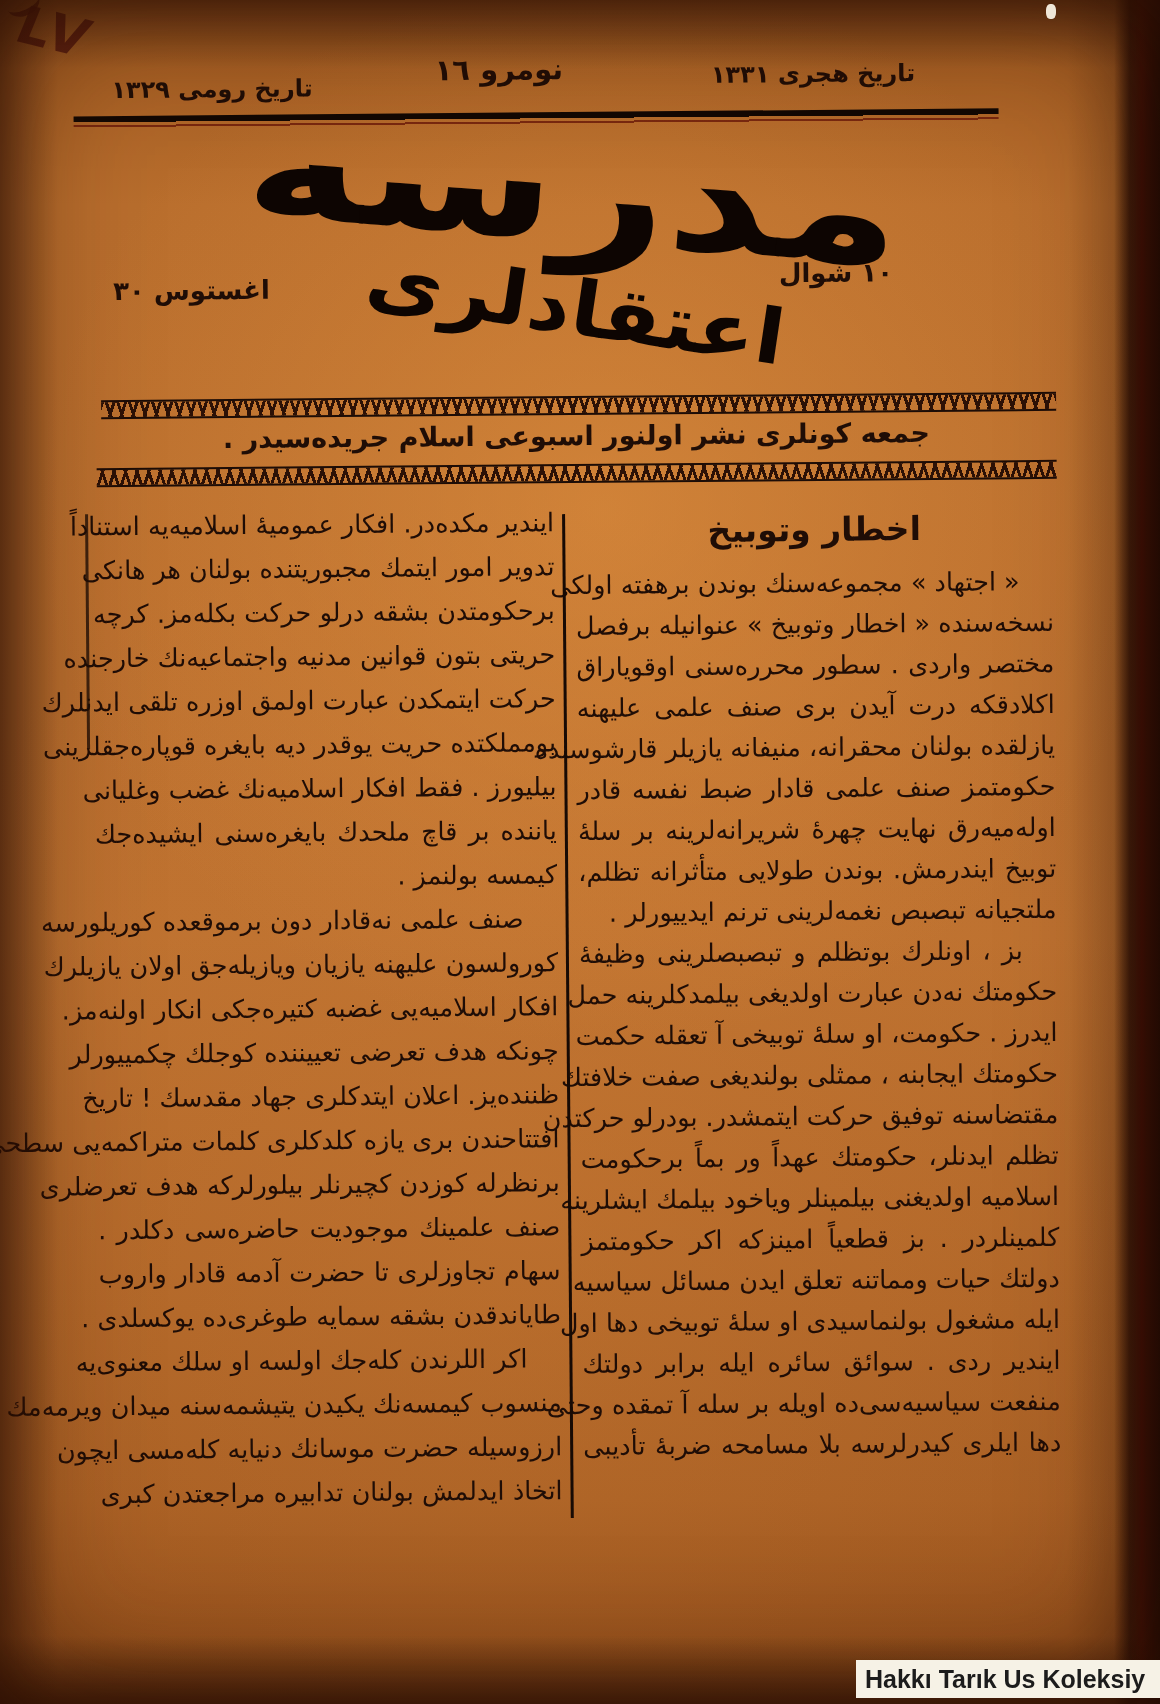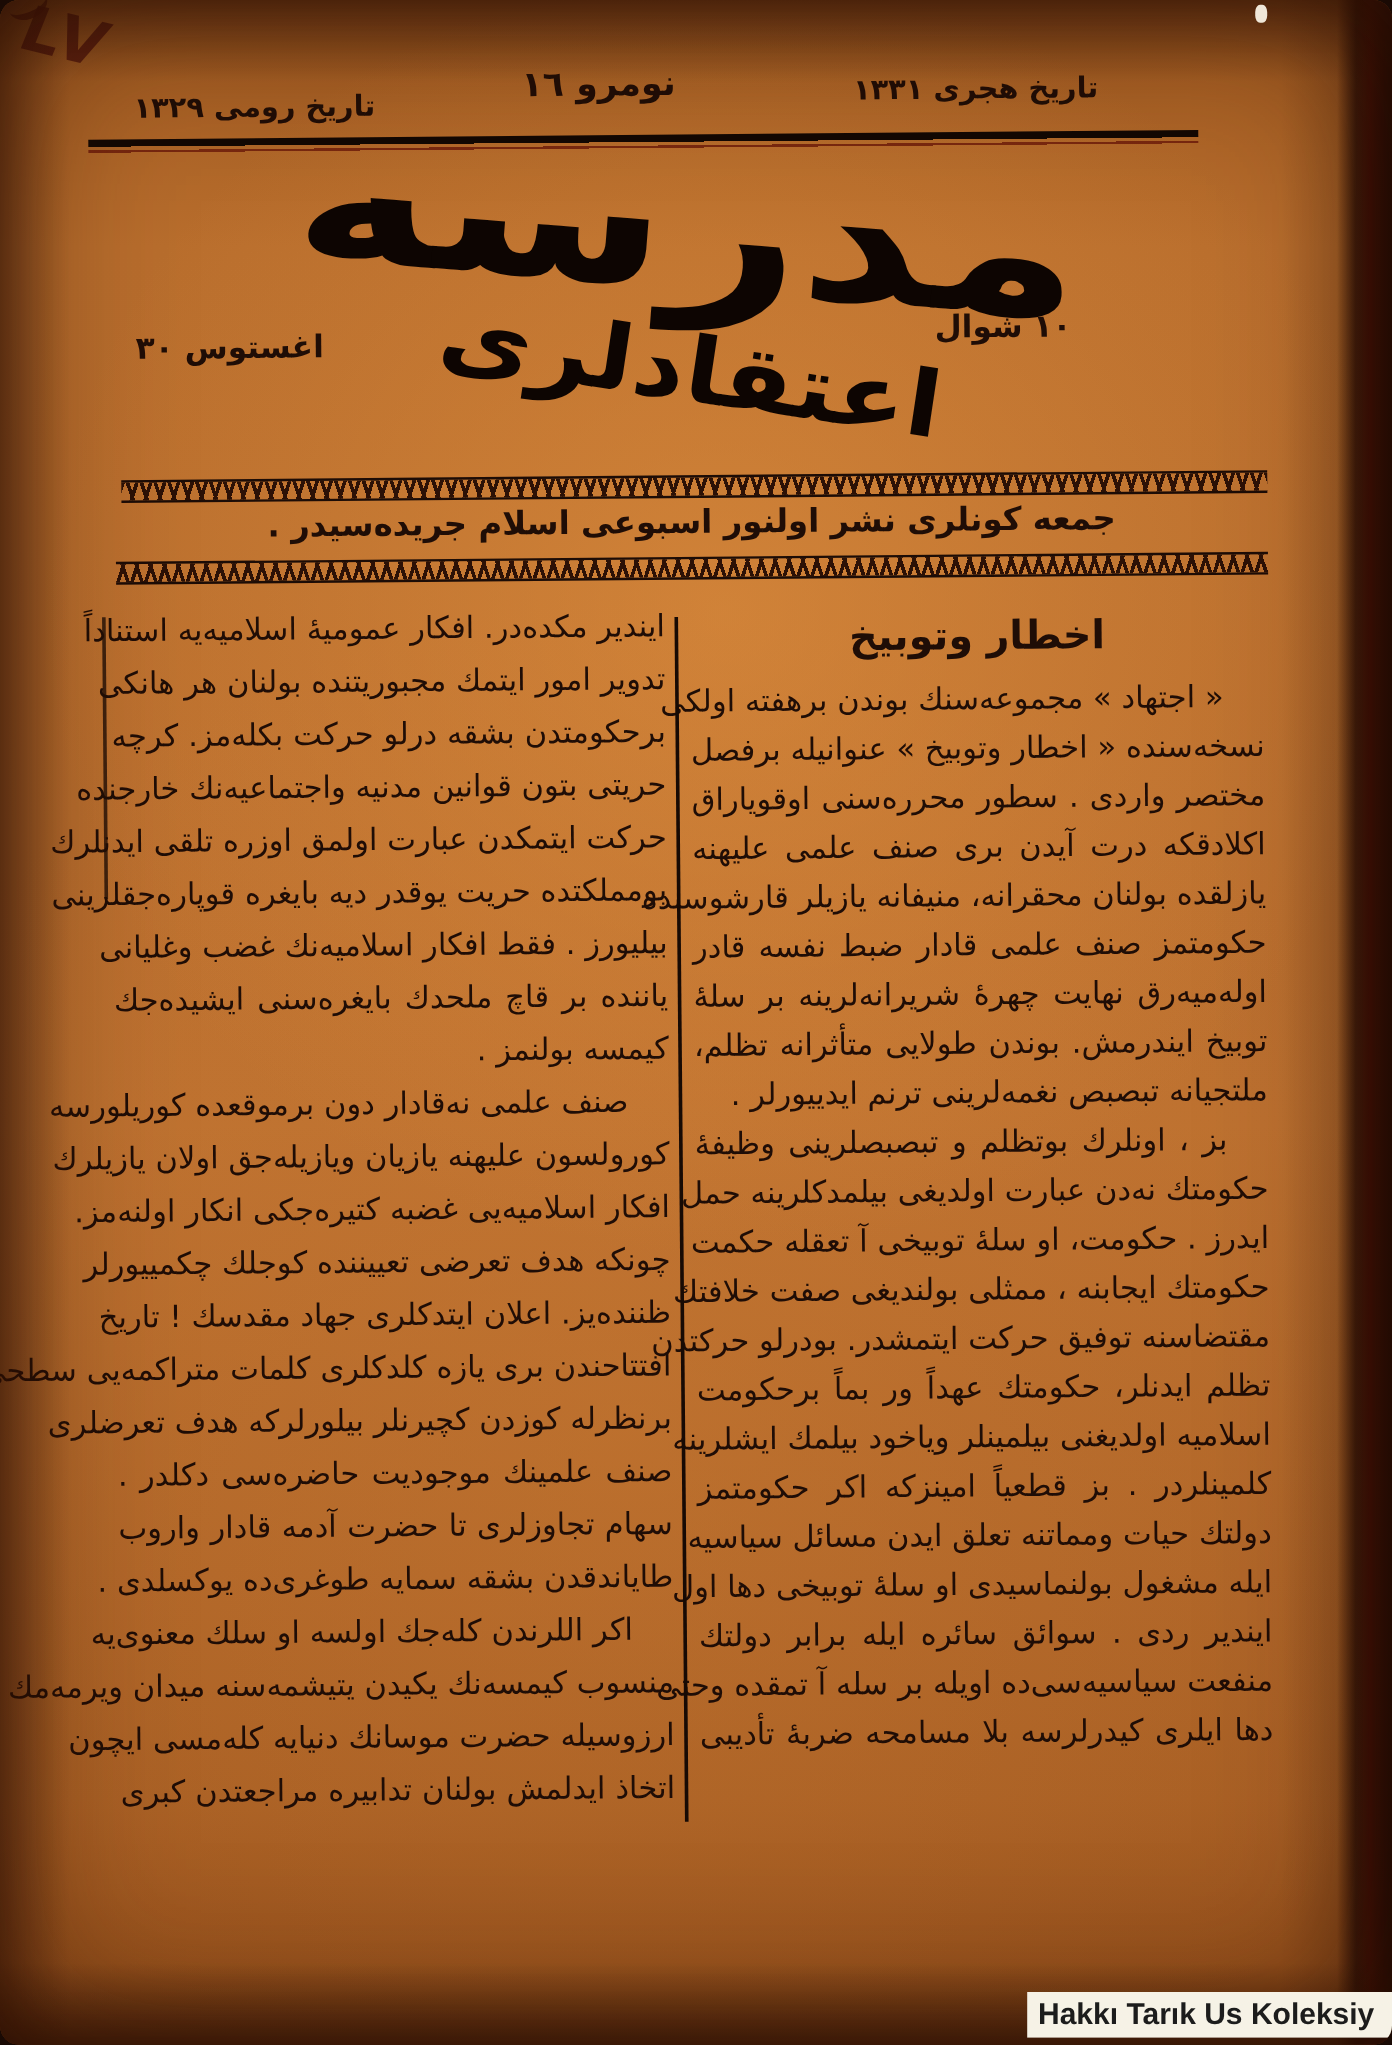--- a/index.html
+++ b/index.html
@@ -6,21 +6,20 @@
   .page{
     position:relative;
     width:1160px;height:1704px;
     overflow:hidden;
     background:
       radial-gradient(ellipse 70% 45% at 52% 30%, rgba(226,146,64,.55), rgba(226,146,64,0) 70%),
       radial-gradient(ellipse 80% 55% at 45% 70%, rgba(205,125,52,.35), rgba(205,125,52,0) 75%),
       linear-gradient(180deg, #a05a20 0%, #b96e2d 12%, #bd7130 55%, #a85f24 88%, #8d4a18 100%);
     font-family:"DejaVu Sans",sans-serif;
     color:#1f0d06;
-    border-radius:16px;
   }
   .page::after{
     content:"";position:absolute;inset:0;z-index:5;pointer-events:none;
     box-shadow:inset 0 0 140px rgba(50,18,4,.65), inset 0 0 40px rgba(40,12,3,.45);
     background:
       linear-gradient(90deg, rgba(40,14,4,.38), rgba(40,14,4,0) 5%),
       linear-gradient(270deg, rgba(30,10,3,.30), rgba(30,10,3,0) 8%),
       linear-gradient(180deg, rgba(35,12,4,.45), rgba(35,12,4,0) 4%),
       linear-gradient(0deg, rgba(30,10,3,.65), rgba(30,10,3,0) 4%);
   }

